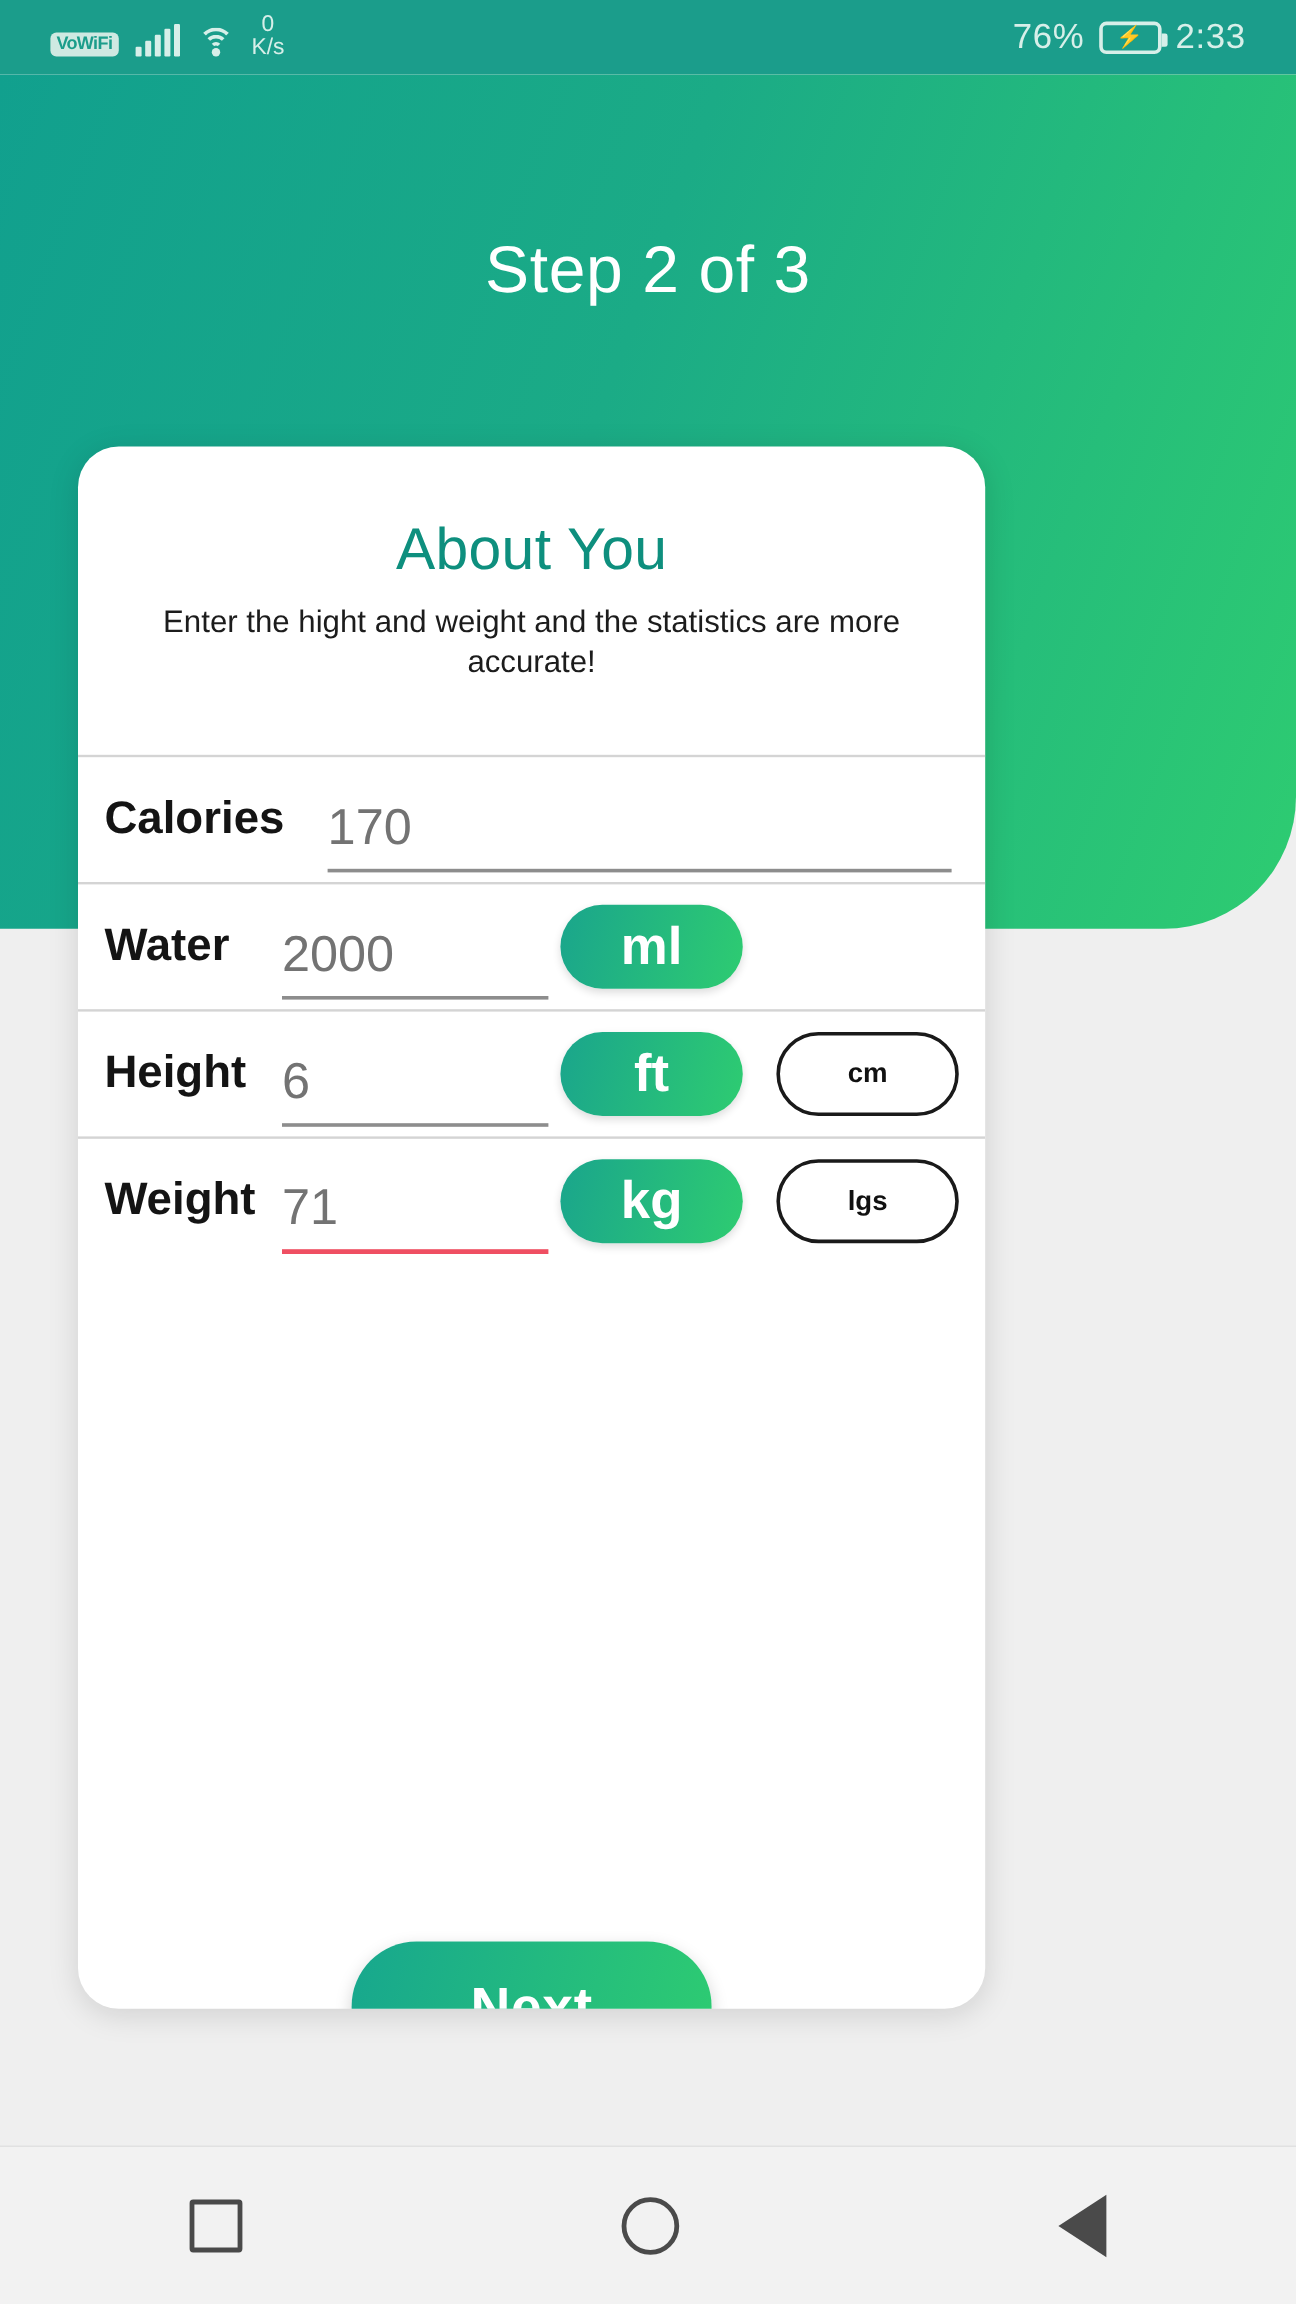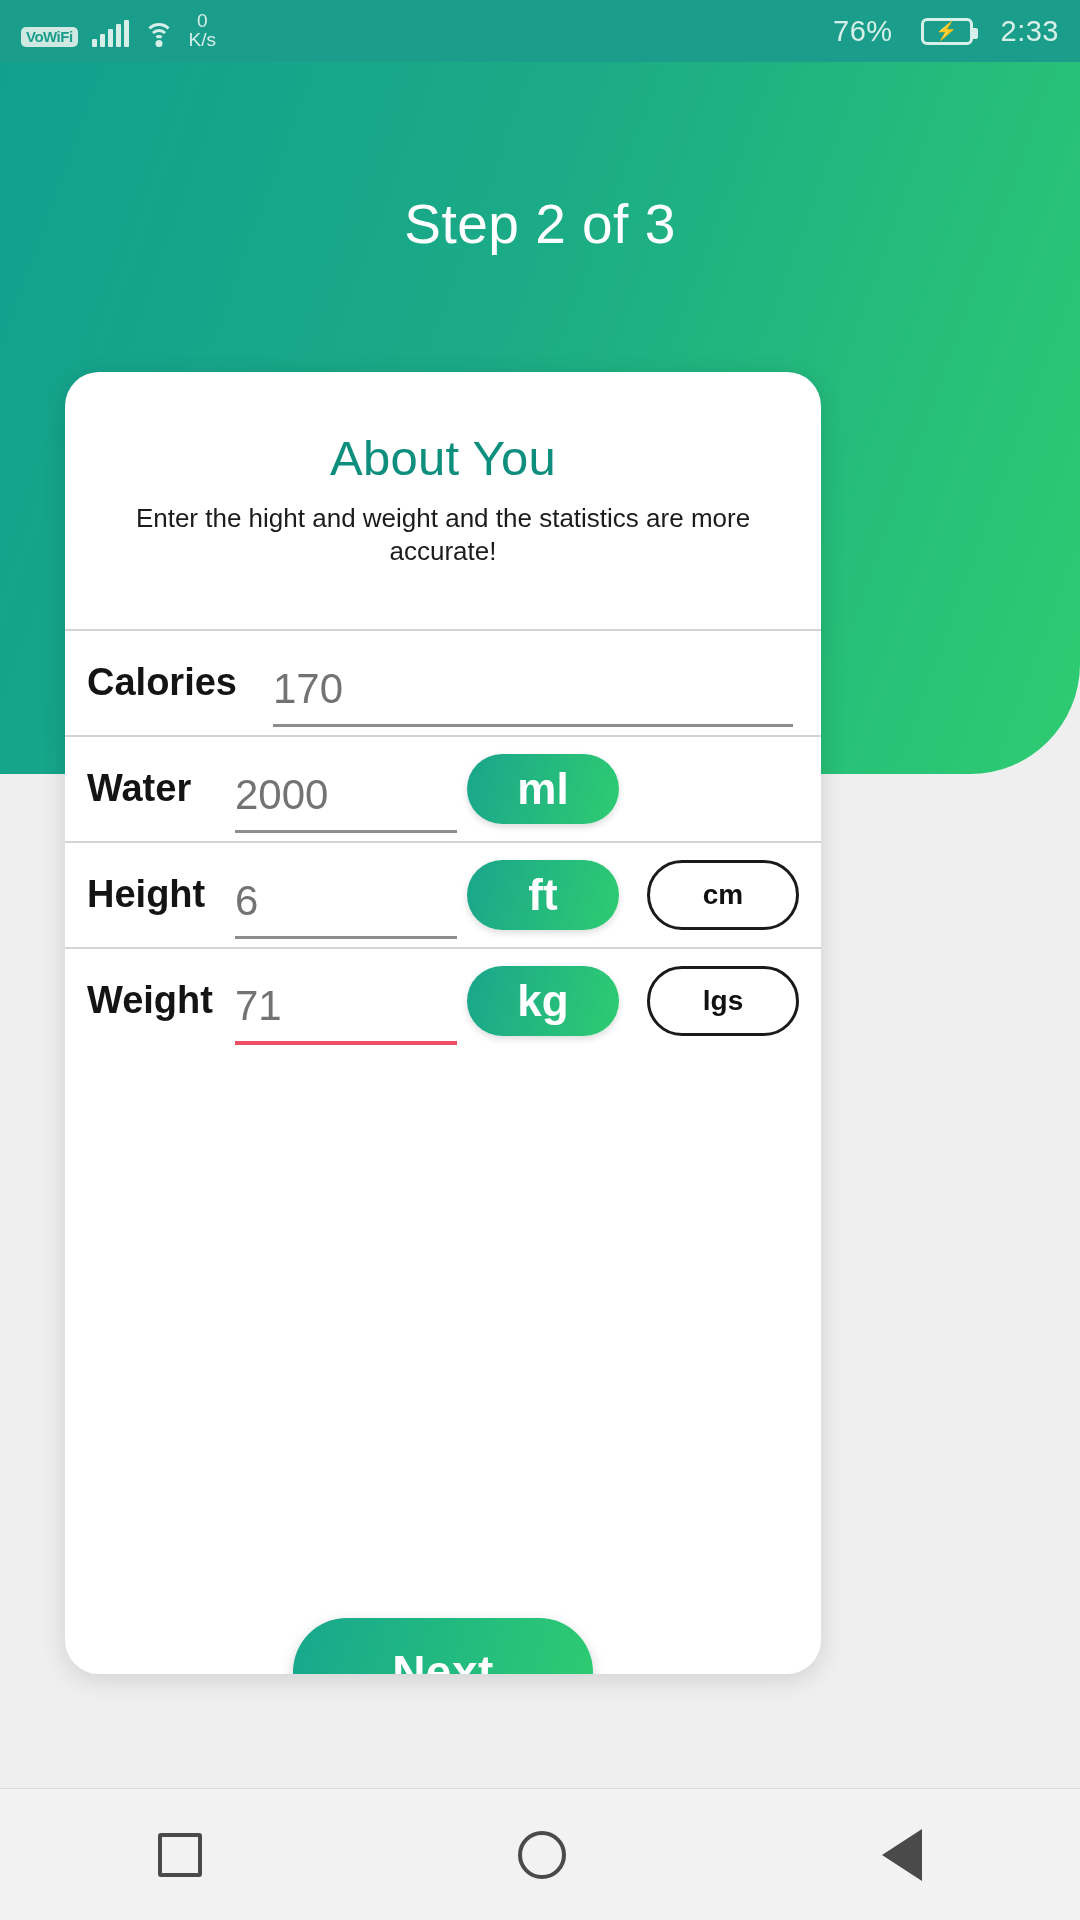--- a/index.html
+++ b/index.html
@@ -9,21 +9,21 @@
     background:#efefef;
     overflow:hidden;
     position:relative;
   }
 
   
   .statusbar{
     position:absolute; top:0; left:0; width:1080px; height:62px;
     background:#1b9d8b;
     display:flex; align-items:center;
-    padding:0 21px;
+    padding:0 42px;
     color:#d7efe9;
   }
   .sb-left{ display:flex; align-items:flex-end; gap:14px; }
   .vowifi{
     background:#cfe9e2; color:#1b9d8b;
     font-size:15px; font-weight:bold;
     border-radius:5px; padding:2px 5px 3px;
     letter-spacing:-0.5px; line-height:1;
     margin-bottom:4px;
   }
@@ -41,21 +41,21 @@
     border-radius:50%;}
   .wifi .a{ width:30px;height:30px; top:2px;}
   .wifi .b{ width:20px;height:20px; top:8px;}
   .wifi .c{ width:10px;height:10px; top:14px;}
   .wifi .dot{ width:7px;height:7px;background:#d7efe9;border-radius:50%;
     border:none; top:19px;}
   .netspeed{ display:flex; flex-direction:column; align-items:center;
     line-height:1; margin-bottom:2px;}
   .netspeed .n{ font-size:19px; }
   .netspeed .u{ font-size:19px; }
-  .sb-right{ margin-left:auto; display:flex; align-items:center; gap:28px;
+  .sb-right{ margin-left:auto; display:flex; align-items:center; gap:12px;
     font-size:29px; letter-spacing:0.5px;}
   .batt{ position:relative; width:52px; height:27px;
     border:3px solid #d7efe9; border-radius:6px; display:flex;
     align-items:center; justify-content:center; }
   .batt:after{ content:""; position:absolute; right:-8px; top:7px;
     width:5px; height:11px; background:#d7efe9; border-radius:0 2px 2px 0;}
   .batt .bolt{ font-size:18px; color:#d7efe9; line-height:1;}
 
   
   .header{
@@ -126,21 +126,21 @@
     color:#ffffff;
     background:linear-gradient(105deg,#1aa58c 0%,#2ecc71 100%);
     box-shadow:0 3px 7px rgba(0,0,0,0.14);
     margin-left:10px;
   }
   .pill-outline{
     flex:0 0 auto;
     width:152px; height:70px;
     border-radius:36px;
     display:flex; align-items:center; justify-content:center;
-    font-size:28px; font-weight:bold;
+    font-size:23px; font-weight:bold;
     color:#111111; background:#ffffff;
     border:3px solid #1a1a1a;
     margin-left:28px;
   }
   .pill-spacer{ flex:0 0 auto; width:152px; margin-left:28px; }
 
   
   .next-btn{
     position:absolute; left:50%; transform:translateX(-50%);
     bottom:-52px;

